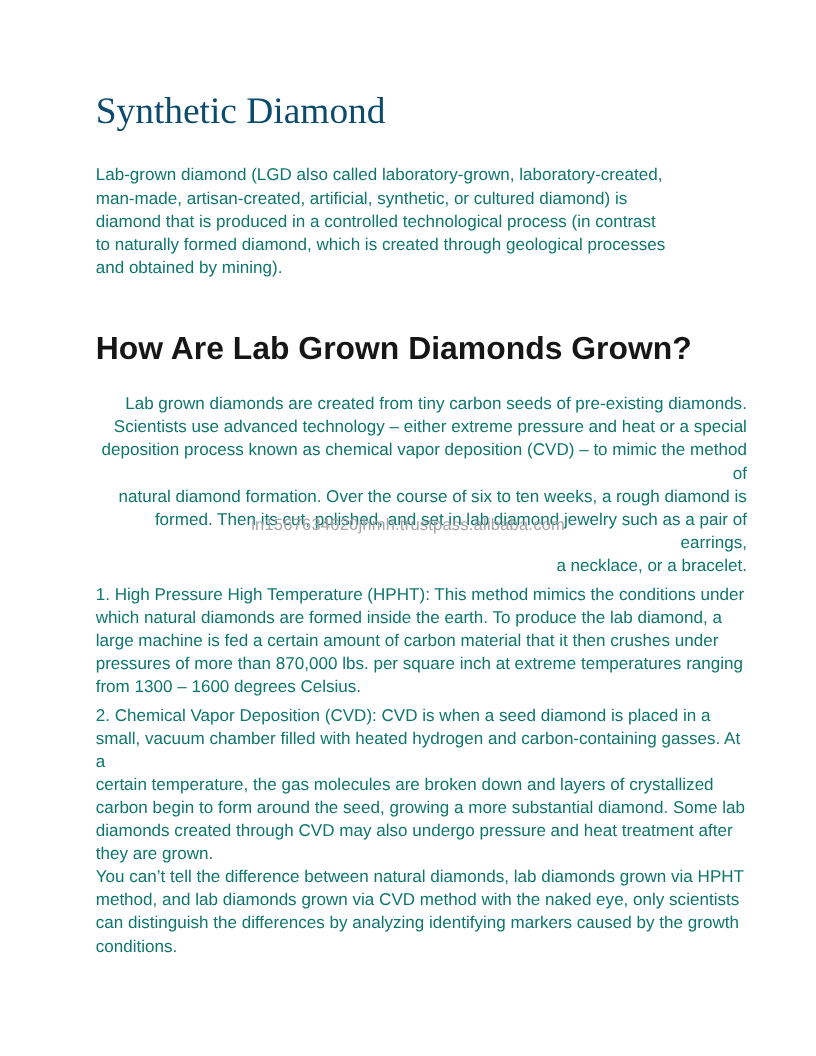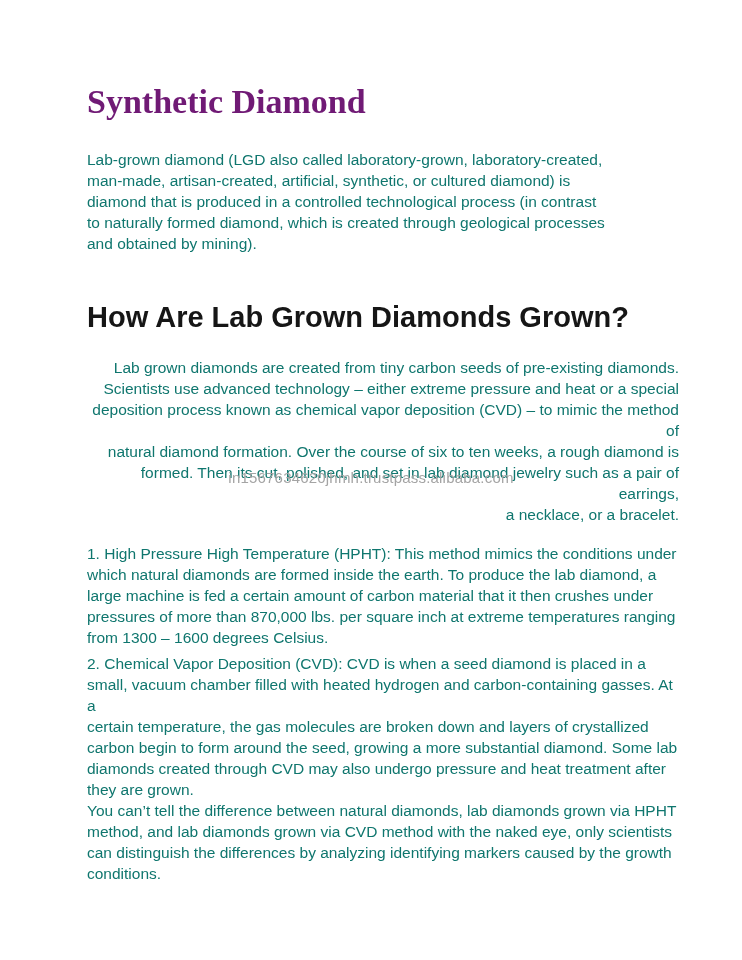--- a/index.html
+++ b/index.html
@@ -20,44 +20,44 @@
   .content {
     position: absolute;
     left: 87px;
     top: 0;
     width: 592px;
     color: #1f1f1f;
   }
   .doc-title {
     margin: 82px 0 0 0;
     font-family: "Liberation Serif", serif;
-    font-weight: bold;
+    font-weight: normal;
     font-size: 34px;
     line-height: 1.2;
-    color: #701a75;
+    color: #0c4a6e;
   }
   .section-heading {
     margin: 46px 0 0 0;
     font-family: "Liberation Sans", sans-serif;
     font-weight: bold;
     font-size: 29px;
     line-height: 1.2;
     color: #161616;
   }
   .para {
     font-size: 15.5px;
     line-height: 21px;
     white-space: pre-line;
     margin: 0;
     color: #0f766e;
   }
   .p-intro      { margin-top: 26px; }
   .p-howmade    { margin-top: 22px; text-align: right; }
   .p-lead       { margin-top: 0; }
-  .p-hpht       { margin-top: 18px; }
+  .p-hpht       { margin-top: 5px; }
   .p-cvd        { margin-top: 5px; }
   .p-conclusion { margin-top: 0; }
   .watermark {
     position: absolute;
     left: 0;
     top: 470px;
     width: 742px;
     text-align: center;
     font-size: 15px;
     line-height: 16px;

